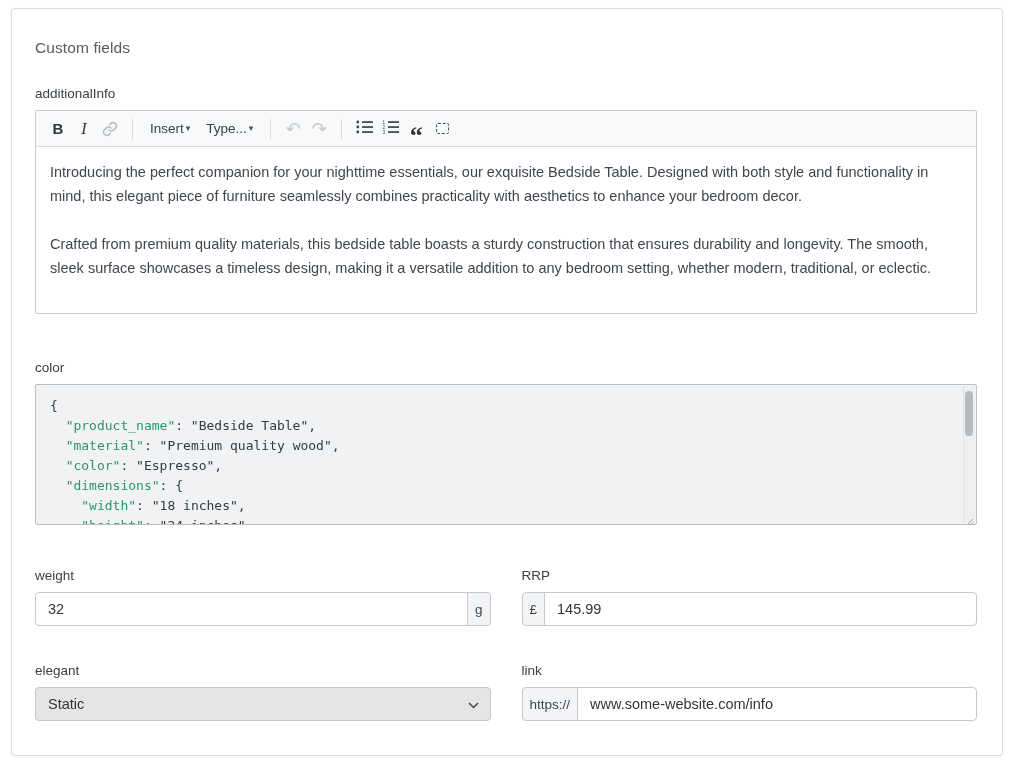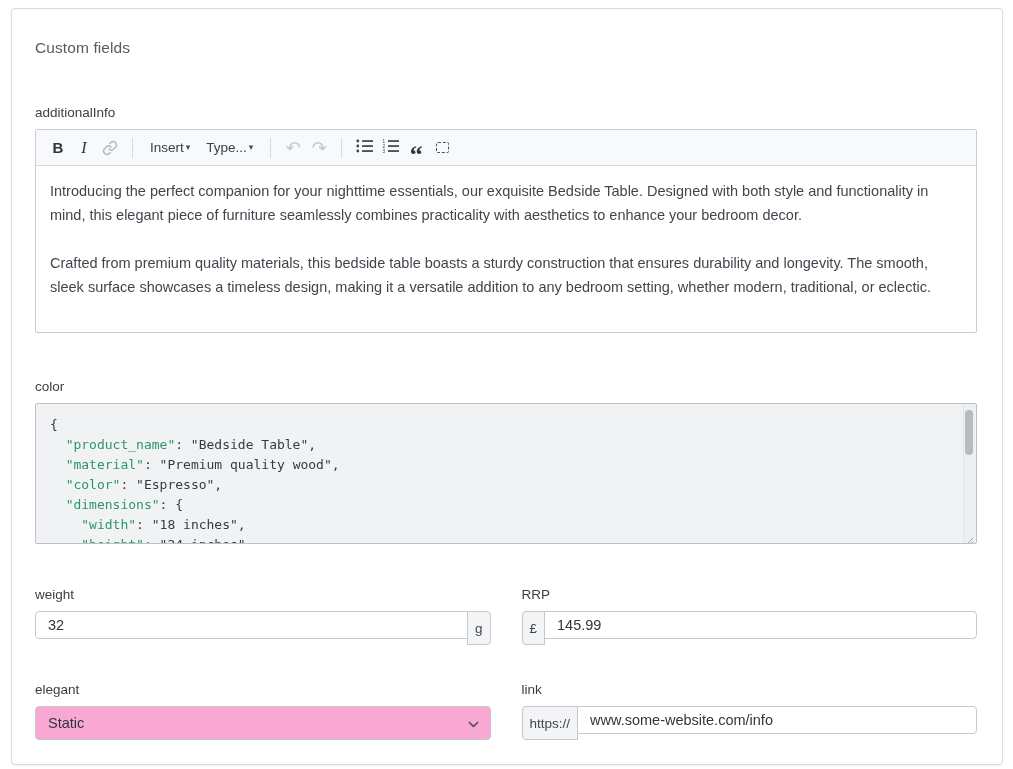--- a/index.html
+++ b/index.html
@@ -23,21 +23,21 @@
     margin-top: 30px;
     font-size: 15.5px;
     font-weight: 400;
     color: #555b61;
     letter-spacing: .1px;
   }
   .field-label {
     font-size: 13.5px;
     color: #3a4046;
   }
-  .lbl-additional { margin-top: 48px; }
+  .lbl-additional { margin-top: 29px; }
 
   
   .rte {
     margin-top: 9px;
     border: 1px solid #c9cdd1;
     border-radius: 2px;
     background: #fff;
   }
   .rte-toolbar {
     height: 36px;
@@ -146,21 +146,21 @@
   .row2 { margin-top: 37px; }
   .input-group {
     margin-top: 9px;
     display: flex;
     align-items: stretch;
     height: 34px;
   }
   .text-input {
     flex: 1 1 auto;
     min-width: 0;
-    height: 28px;
+    height: 34px;
     border: 1px solid #c5c9cd;
     border-radius: 4px;
     font-family: "Liberation Sans", sans-serif;
     font-size: 14.5px;
     color: #30363c;
     padding: 0 12px;
     background: #fff;
     outline: none;
   }
   .has-suffix .text-input { border-radius: 4px 0 0 4px; }
@@ -175,21 +175,21 @@
     color: #41474d;
   }
   .addon-suffix { border-radius: 0 4px 4px 0; margin-left: -1px; }
   .addon-prefix { border-radius: 4px 0 0 4px; }
   .select-wrap { position: relative; margin-top: 9px; height: 34px; }
   .select-input {
     appearance: none; -webkit-appearance: none;
     width: 100%; height: 34px;
     border: 1px solid #c5c9cd;
     border-radius: 4px;
-    background: #f9a8d4;
+    background: #e5e5e5;
     font-family: "Liberation Sans", sans-serif;
     font-size: 14.5px;
     color: #30363c;
     padding: 0 30px 0 12px;
     outline: none;
     cursor: pointer;
   }
   .select-chevron {
     position: absolute; right: 11px; top: 11px;
     pointer-events: none;

